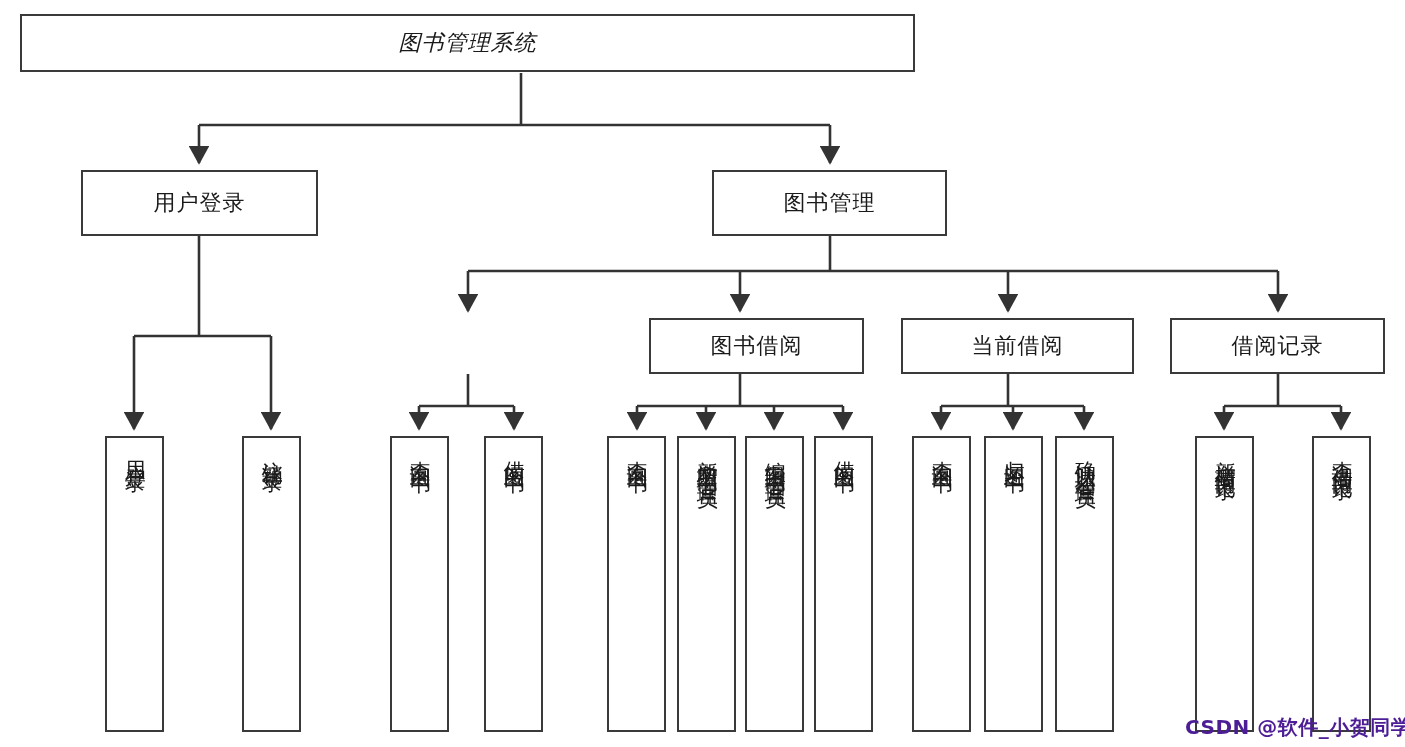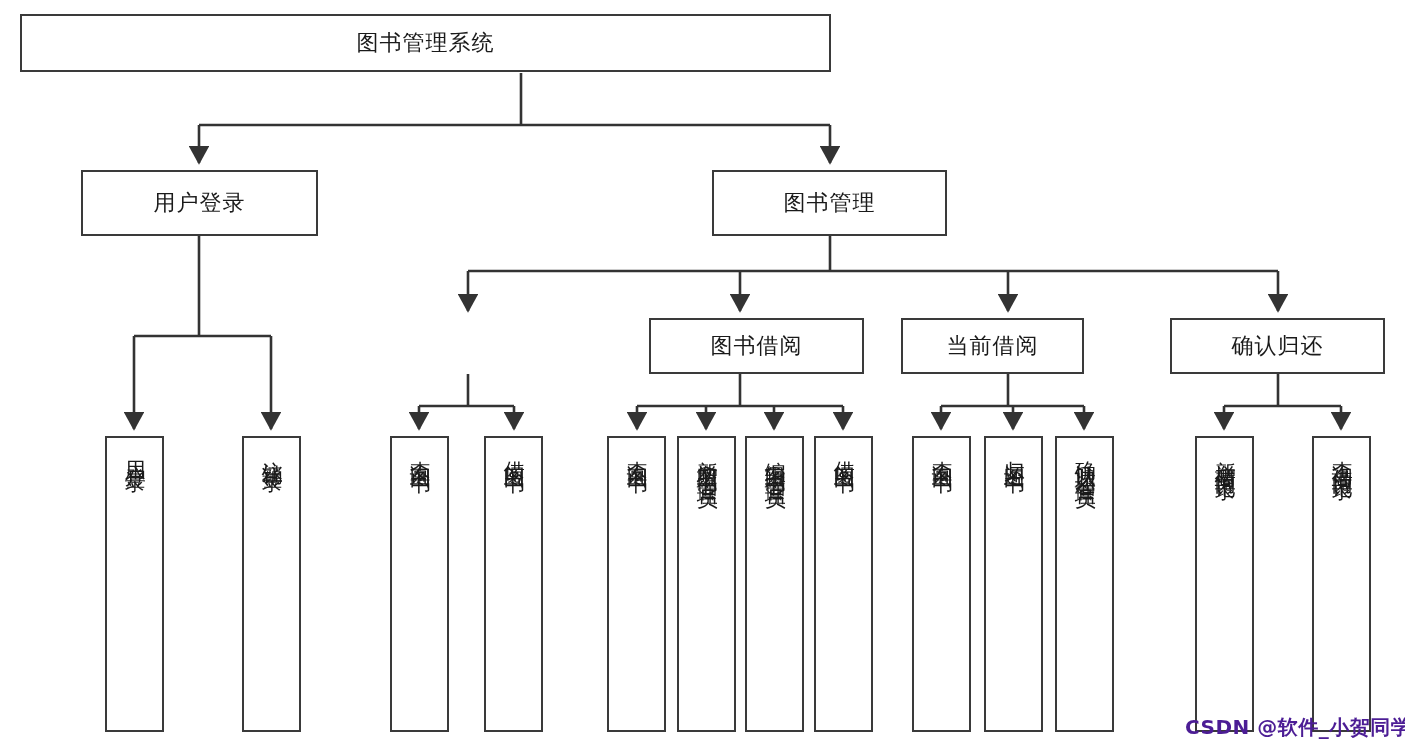--- a/index.html
+++ b/index.html
@@ -113,39 +113,39 @@
       <path d="M 1013 406 L 1013 429" marker-end="url(#arrow)"></path>
       <path d="M 1084 406 L 1084 429" marker-end="url(#arrow)"></path>
 
       <path d="M 1278 374 L 1278 406"></path>
       <path d="M 1224 406 L 1341 406"></path>
       <path d="M 1224 406 L 1224 429" marker-end="url(#arrow)"></path>
       <path d="M 1341 406 L 1341 429" marker-end="url(#arrow)"></path>
     </g>
   </svg>
 
-  <div class="node h root" style="left:20px; top:14px; width:811px; height:58px;">
+  <div class="node h root" style="left:20px; top:14px; width:895px; height:58px;font-style:italic;">
     <span>图书管理系统</span>
   </div>
 
   <div class="node h" style="left:81px; top:170px; width:237px; height:66px;">
     <span>用户登录</span>
   </div>
   <div class="node h" style="left:712px; top:170px; width:235px; height:66px;">
     <span>图书管理</span>
   </div>
 
   <div class="node h" style="left:649px; top:318px; width:215px; height:56px;">
     <span>图书借阅</span>
   </div>
-  <div class="node h" style="left:901px; top:318px; width:183px; height:56px;">
+  <div class="node h" style="left:901px; top:318px; width:233px; height:56px;">
     <span>当前借阅</span>
   </div>
   <div class="node h" style="left:1170px; top:318px; width:215px; height:56px;">
-    <span>确认归还</span>
+    <span>借阅记录</span>
   </div>
 
   <div class="node v" style="left:105px; top:436px; width:59px; height:296px;">
     <span class="vtext">用户登录</span>
   </div>
   <div class="node v" style="left:242px; top:436px; width:59px; height:296px;">
     <span class="vtext">注销登录</span>
   </div>
 
   <div class="node v" style="left:390px; top:436px; width:59px; height:296px;">

